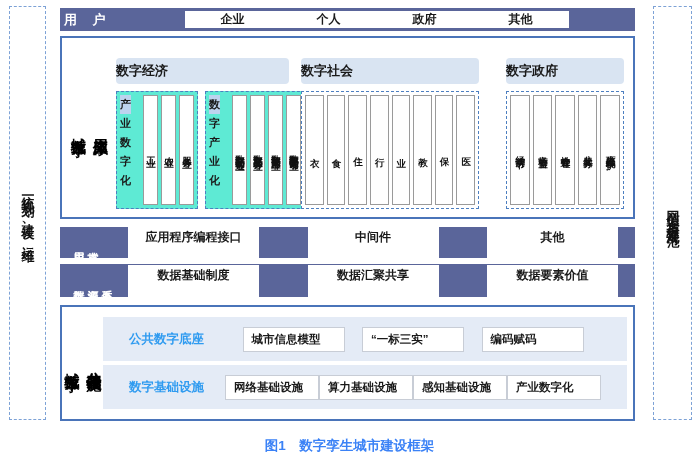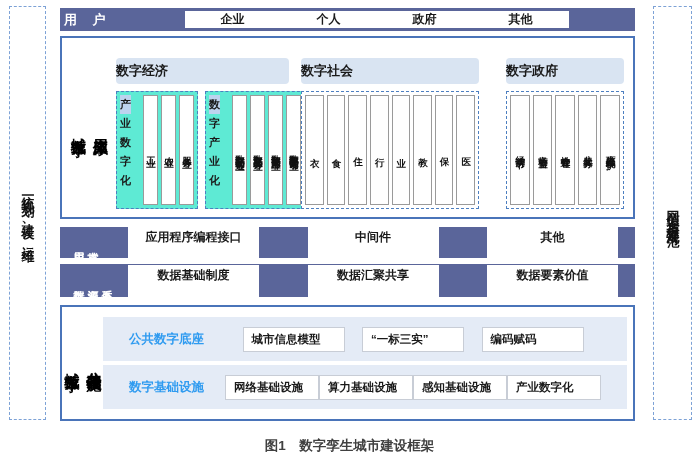--- a/index.html
+++ b/index.html
@@ -69,21 +69,21 @@
   .infra-row { background:#e4ebf6; height:44px; display:flex; align-items:center; padding:0 26px; }
   .infra-row-label { color:#2f9bf0; font-weight:bold; font-size:12.5px; width:96px; flex-shrink:0; }
   .infra-items { flex:1; display:flex; justify-content:space-evenly; align-items:center; }
   .infra-item { background:#fff; border:1px solid #c8cdd6; font-weight:bold;
                 font-size:11.5px; height:25px; line-height:23px; padding:0 8px; }
   .row-base .infra-item { width:102px; }
   .row-digi .infra-item { width:94px; }
 
   
   .caption { position:absolute; top:437px; left:0; width:699px; text-align:center;
-             font-size:13.5px; font-weight:600; color:#404040; }
+             font-size:13.5px; font-weight:600; color:#3b82f6; }
 </style>
 </head>
 <body>
 
 <div class="canvas">
 
   <div class="rail rail-left">
     <span class="rail-text vtext">统一规划、建设、运维</span>
   </div>
 

